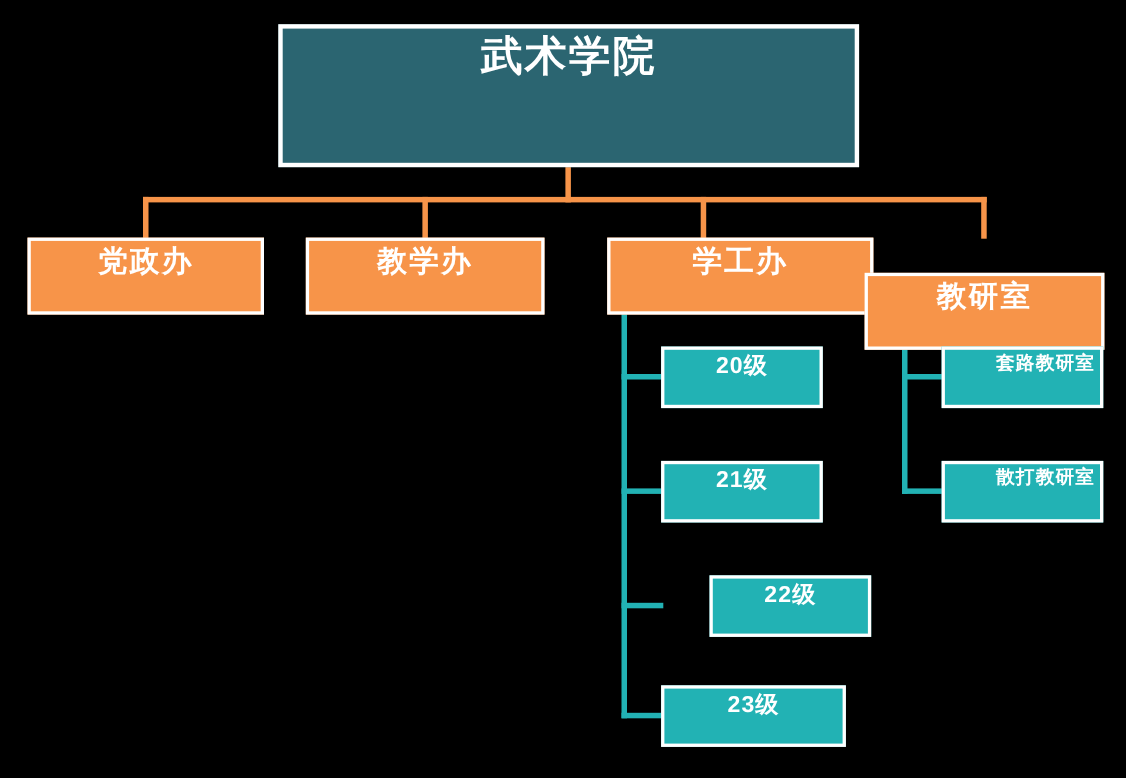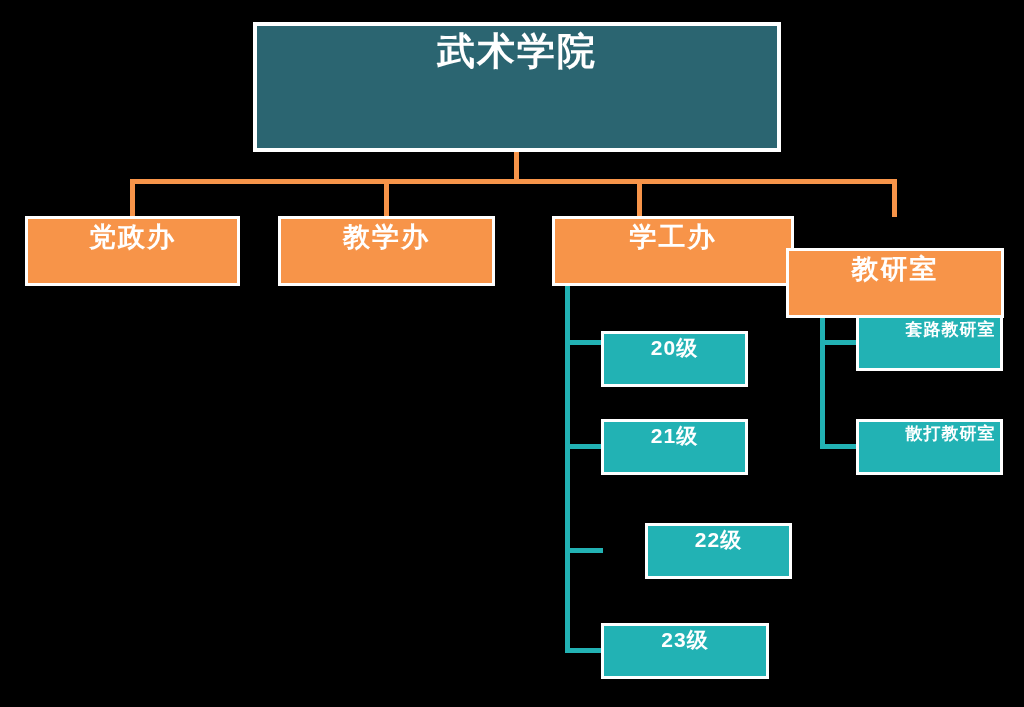--- a/index.html
+++ b/index.html
@@ -88,21 +88,21 @@
   <div class="node node-dept" style="left:278px;top:216px;width:217px;height:70px;">
     <span>教学办</span>
   </div>
   <div class="node node-dept" style="left:536px;top:216px;width:242px;height:70px;margin-left:16px;">
     <span>学工办</span>
   </div>
   <div class="node node-dept" style="left:786px;top:216px;width:218px;height:70px;margin-top:32px;">
     <span>教研室</span>
   </div>
 
-  <div class="node node-child" style="left:601px;top:331px;width:147px;height:56px;">
+  <div class="node node-child" style="left:601px;top:315px;width:147px;height:56px;">
     <span>20级</span>
   </div>
   <div class="node node-child" style="left:601px;top:419px;width:147px;height:56px;">
     <span>21级</span>
   </div>
   <div class="node node-child" style="left:601px;top:523px;width:147px;height:56px;margin-left:44px;">
     <span>22级</span>
   </div>
   <div class="node node-child" style="left:601px;top:623px;width:168px;height:56px;">
     <span>23级</span>

